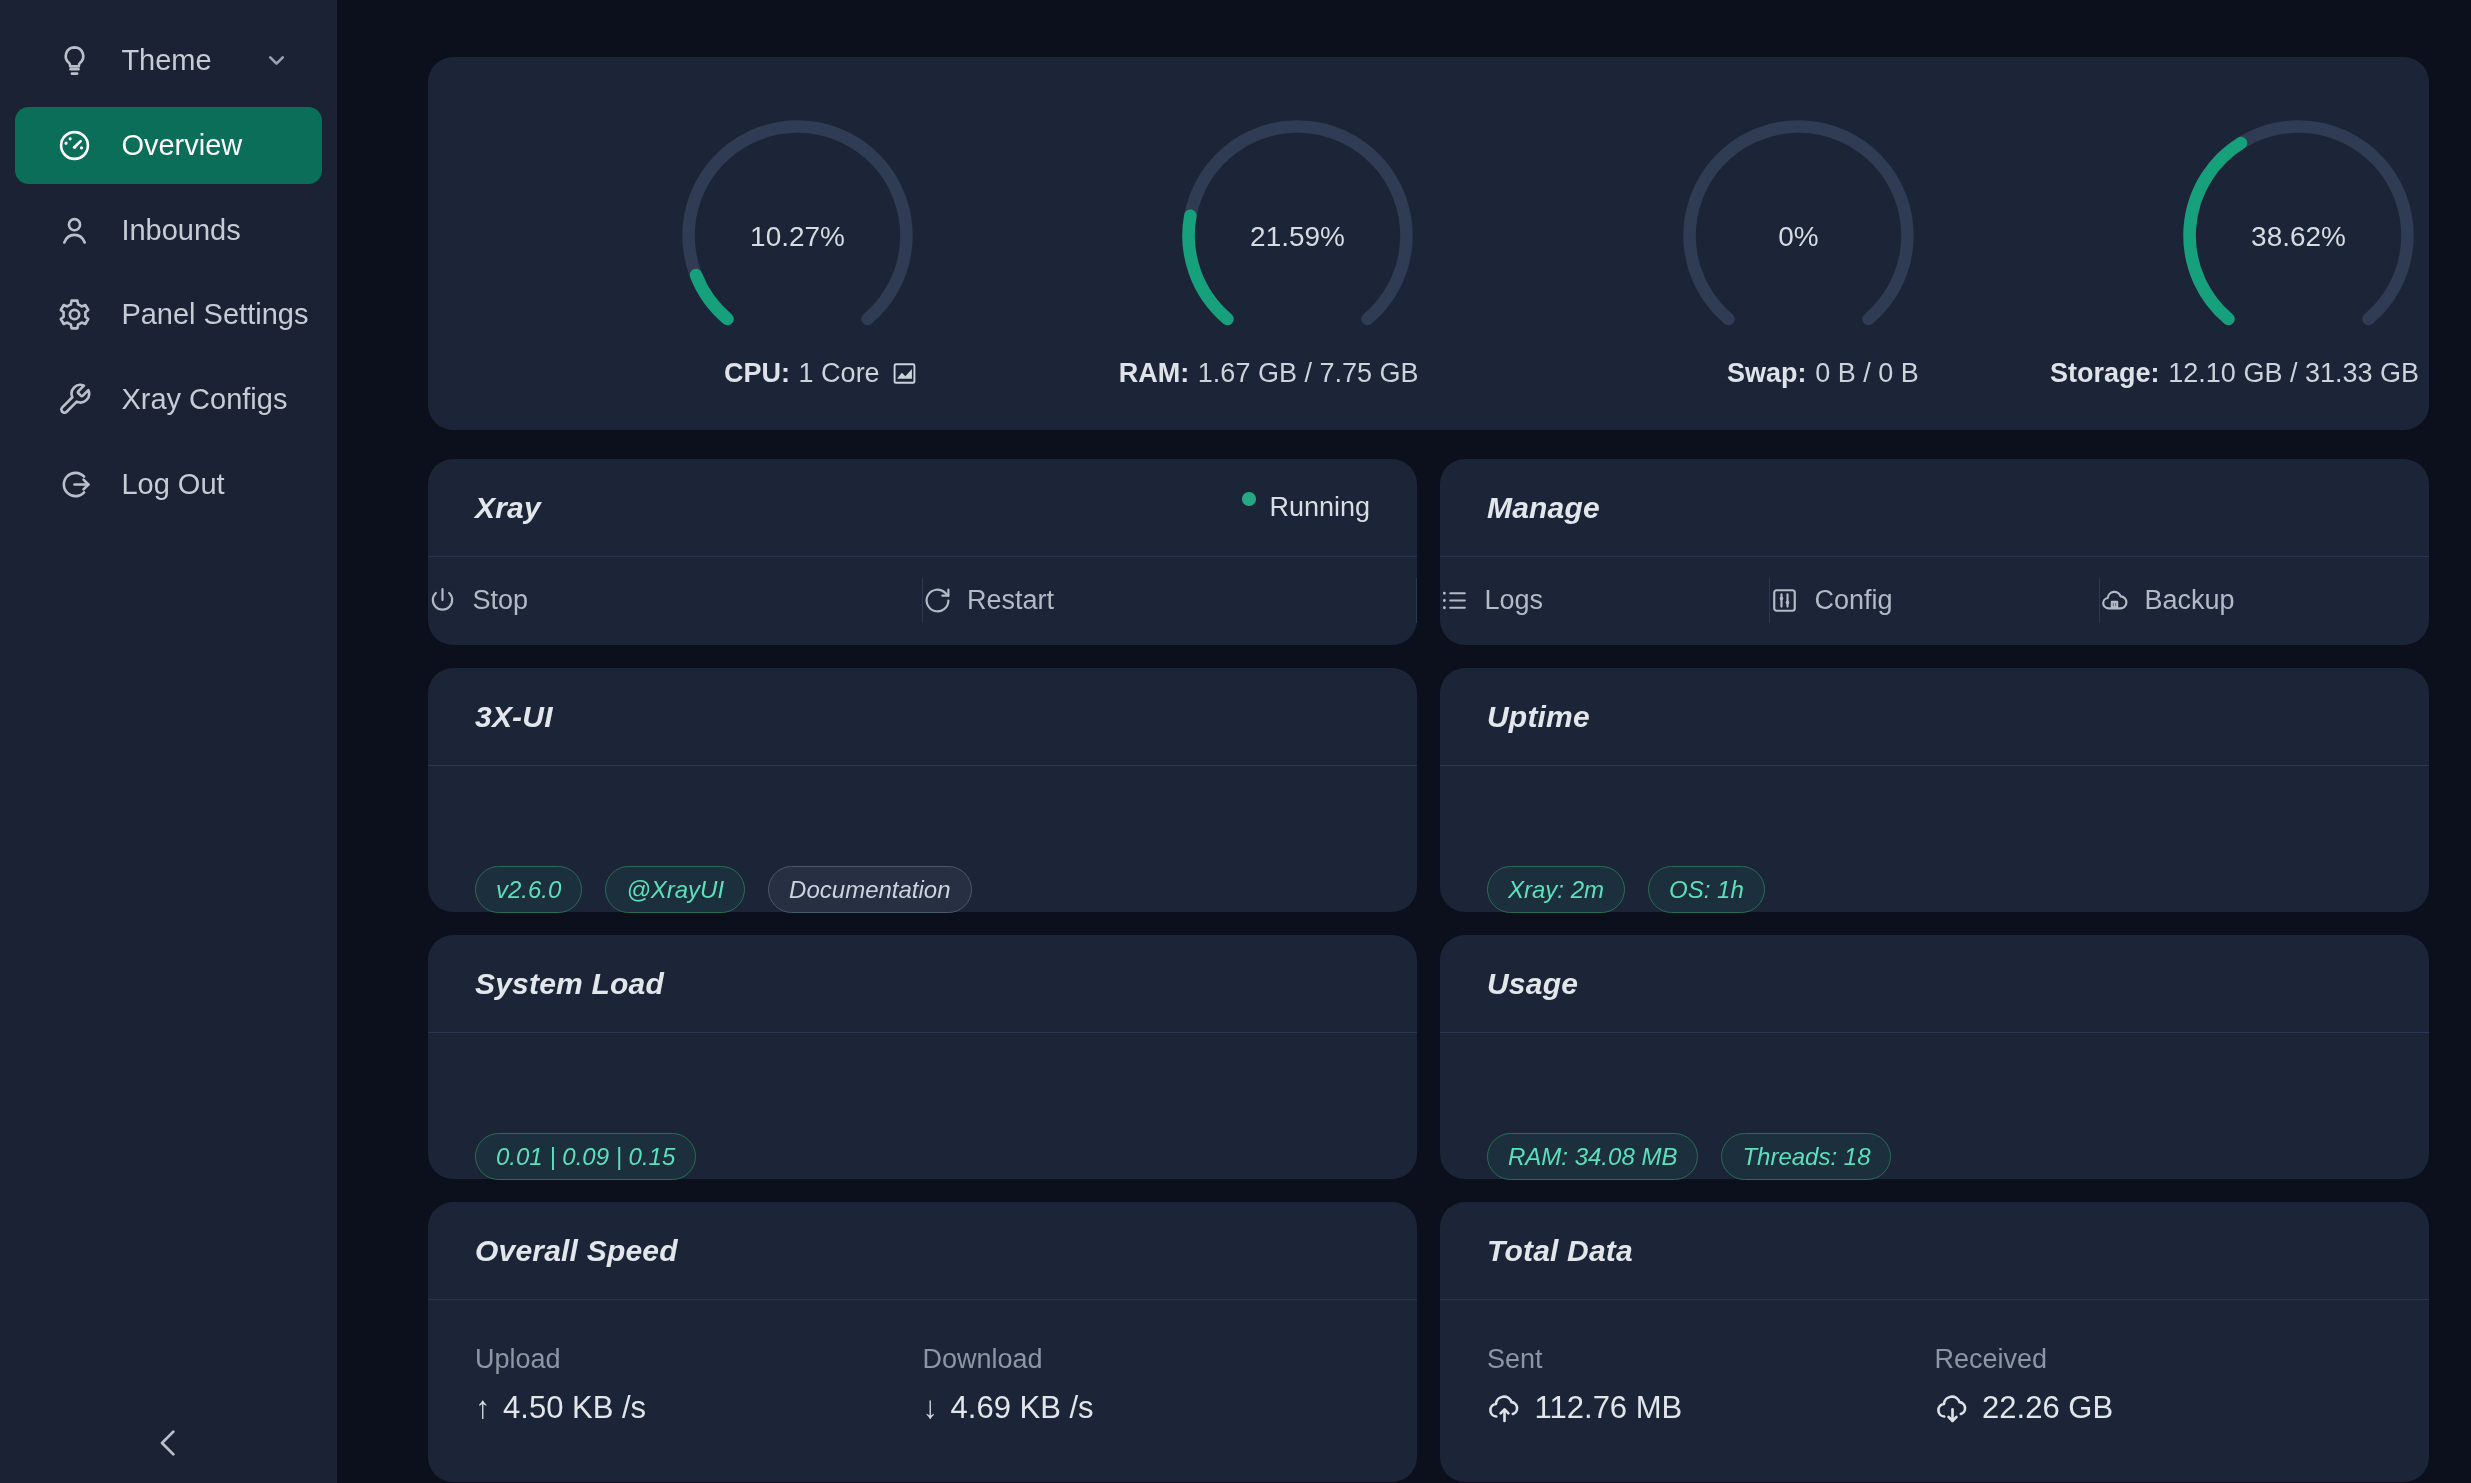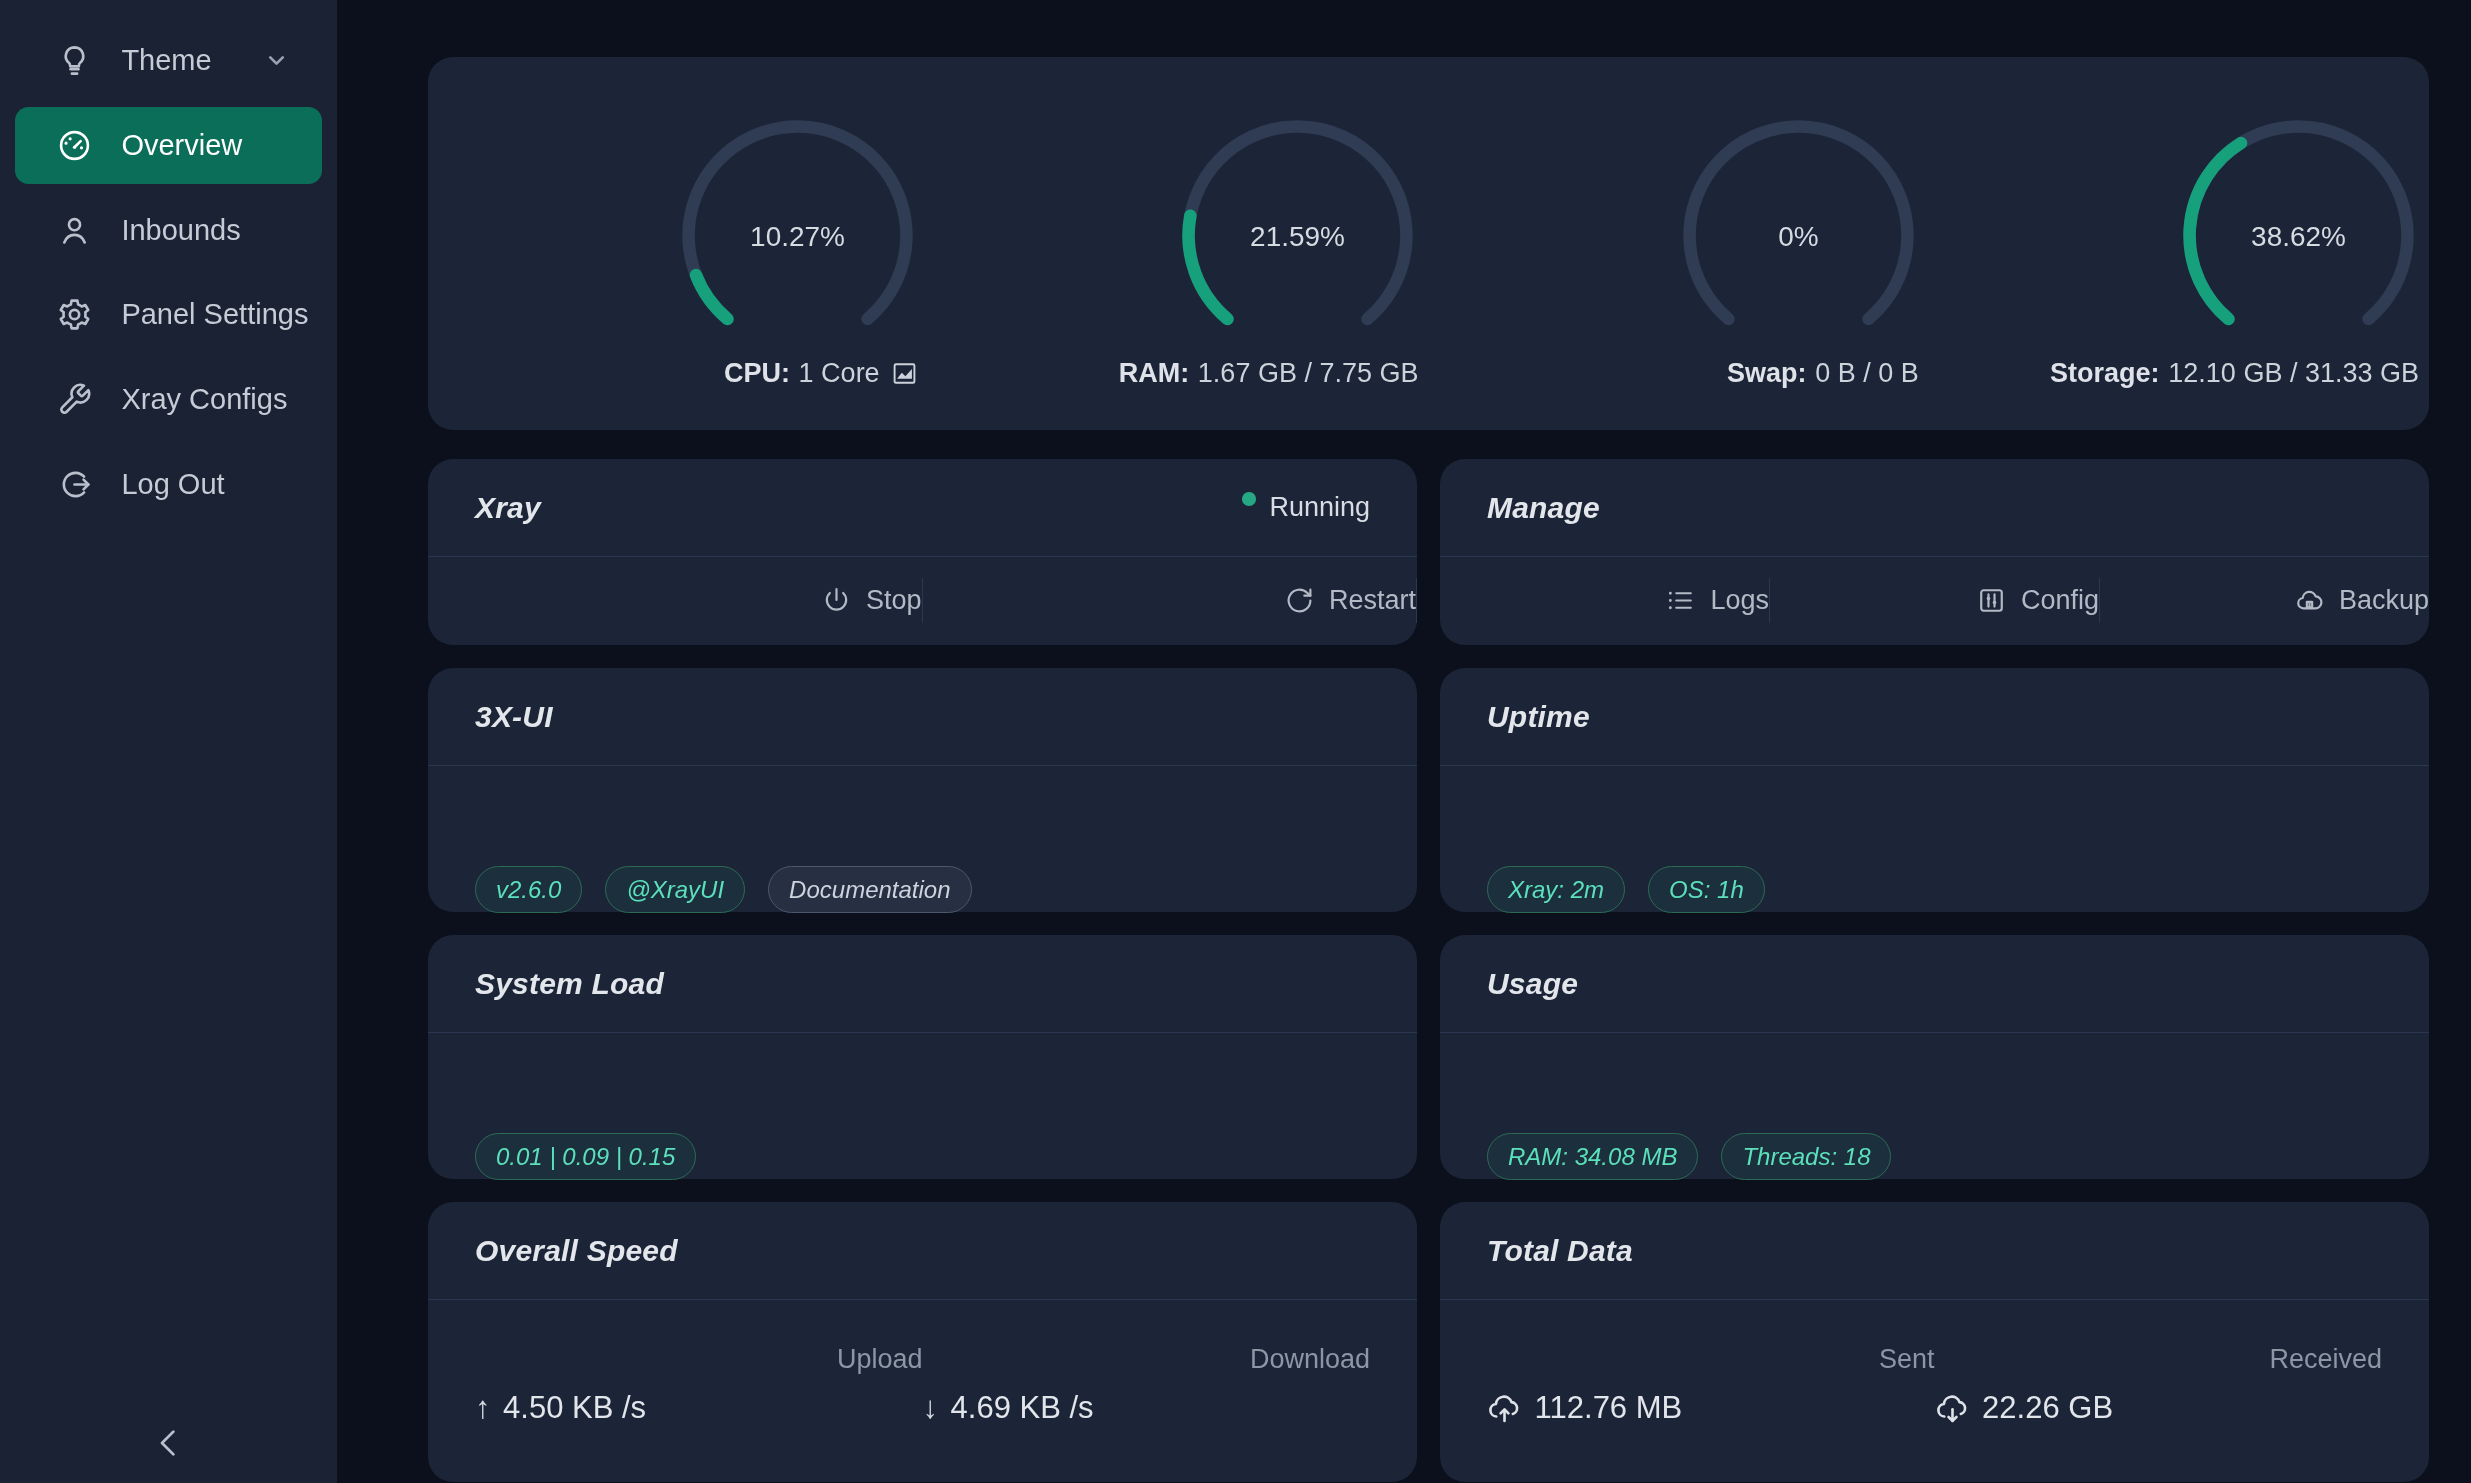--- a/index.html
+++ b/index.html
@@ -41,35 +41,35 @@
 
   
   .card-header { height:98px; display:flex; align-items:center; padding:0 47px;
     border-bottom:1px solid #2b3650; }
   .card-title { font-size:30px; font-weight:600; color:#e3e7ec; letter-spacing:0.2px;font-style:italic; }
   .status { margin-left:auto; display:flex; font-size:27px; color:#d9dde3; }
   .status-dot { width:13.5px; height:13.5px; border-radius:50%; background:#26a885; margin-right:13.5px; }
 
   
   .btn-row { display:flex; height:87px; align-items:stretch; }
-  .bar-btn { flex:1; display:flex; align-items:center; justify-content:flex-end;
+  .bar-btn { flex:1; display:flex; align-items:center; justify-content:flex-start;
     gap:15.4px; color:#b3bac6; font-size:27px; cursor:pointer; }
   .bar-btn .b-icon { width:29px; height:29px; }
   .vsep { width:1px; background:#2c3750; margin:21px 0; }
 
   
   .tag-row { height:147px; display:flex; align-items:flex-end; padding:0 47px; gap:23px;font-style:italic; }
   .tag { display:inline-flex; align-items:center; font-size:24px; padding:8.7px 20px;
     border-radius:25px; border:1.4px solid transparent; line-height:1.15; }
   .tag-green { color:#5ce0bc; border-color:#2d6b55; background:rgba(22,160,124,.08); }
   .tag-gray  { color:#ccd3dd; border-color:#4c586e; background:#272f42; cursor:pointer; }
   .tag-link { cursor:pointer; }
 
   
-  .stat-body { display:grid; grid-template-columns:1fr 1fr; padding:44px 47px 0;text-align:right; }
+  .stat-body { display:grid; grid-template-columns:1fr 1fr; padding:44px 47px 0; }
   .stat-label { font-size:27px; color:#8d96a4; }
   .stat-value { margin-top:15.4px; font-size:31px; color:#e2e6eb; display:flex;
     align-items:center; gap:12.6px; }
   .arrow-glyph { font-size:31px; color:#d4d9e0; }
   .cloud-icon { width:35px; height:35px; color:#dfe3e9; }
   .row-last .card { height:280px; }
   .row-193 .card { height:186px; }
   .row-253 .card { height:244px; }
 
   svg.stroke { fill:none; stroke:currentColor; stroke-width:1.8;

